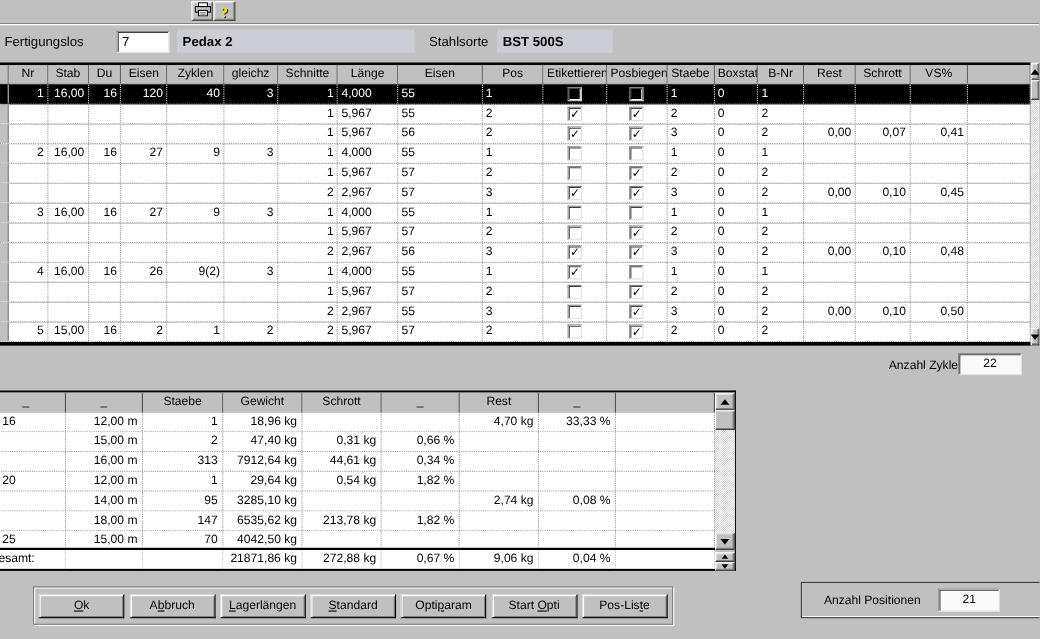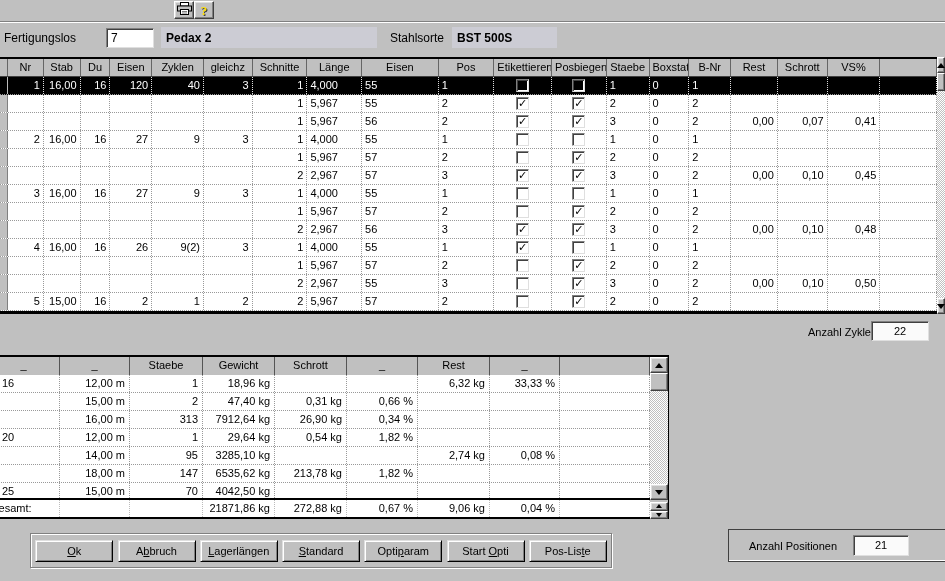--- a/index.html
+++ b/index.html
@@ -470,41 +470,41 @@
       <div class="scell shc s8"></div>
     </div>
   <div class="sviewport">
       <div class="srow">
         <div class="scell s0 a-l">16</div>
         <div class="scell s1 a-r">12,00 m</div>
         <div class="scell s2 a-r">1</div>
         <div class="scell s3 a-r">18,96 kg</div>
         <div class="scell s4 a-r"></div>
         <div class="scell s5 a-r"></div>
-        <div class="scell s6 a-r">6,32 kg</div>
+        <div class="scell s6 a-r">4,70 kg</div>
         <div class="scell s7 a-r">33,33 %</div>
         <div class="scell s8 a-l"></div>
       </div>
       <div class="srow">
         <div class="scell s0 a-l"></div>
         <div class="scell s1 a-r">15,00 m</div>
         <div class="scell s2 a-r">2</div>
         <div class="scell s3 a-r">47,40 kg</div>
         <div class="scell s4 a-r">0,31 kg</div>
         <div class="scell s5 a-r">0,66 %</div>
         <div class="scell s6 a-r"></div>
         <div class="scell s7 a-r"></div>
         <div class="scell s8 a-l"></div>
       </div>
       <div class="srow">
         <div class="scell s0 a-l"></div>
         <div class="scell s1 a-r">16,00 m</div>
         <div class="scell s2 a-r">313</div>
         <div class="scell s3 a-r">7912,64 kg</div>
-        <div class="scell s4 a-r">26,90 kg</div>
+        <div class="scell s4 a-r">44,61 kg</div>
         <div class="scell s5 a-r">0,34 %</div>
         <div class="scell s6 a-r"></div>
         <div class="scell s7 a-r"></div>
         <div class="scell s8 a-l"></div>
       </div>
       <div class="srow">
         <div class="scell s0 a-l">20</div>
         <div class="scell s1 a-r">12,00 m</div>
         <div class="scell s2 a-r">1</div>
         <div class="scell s3 a-r">29,64 kg</div>

